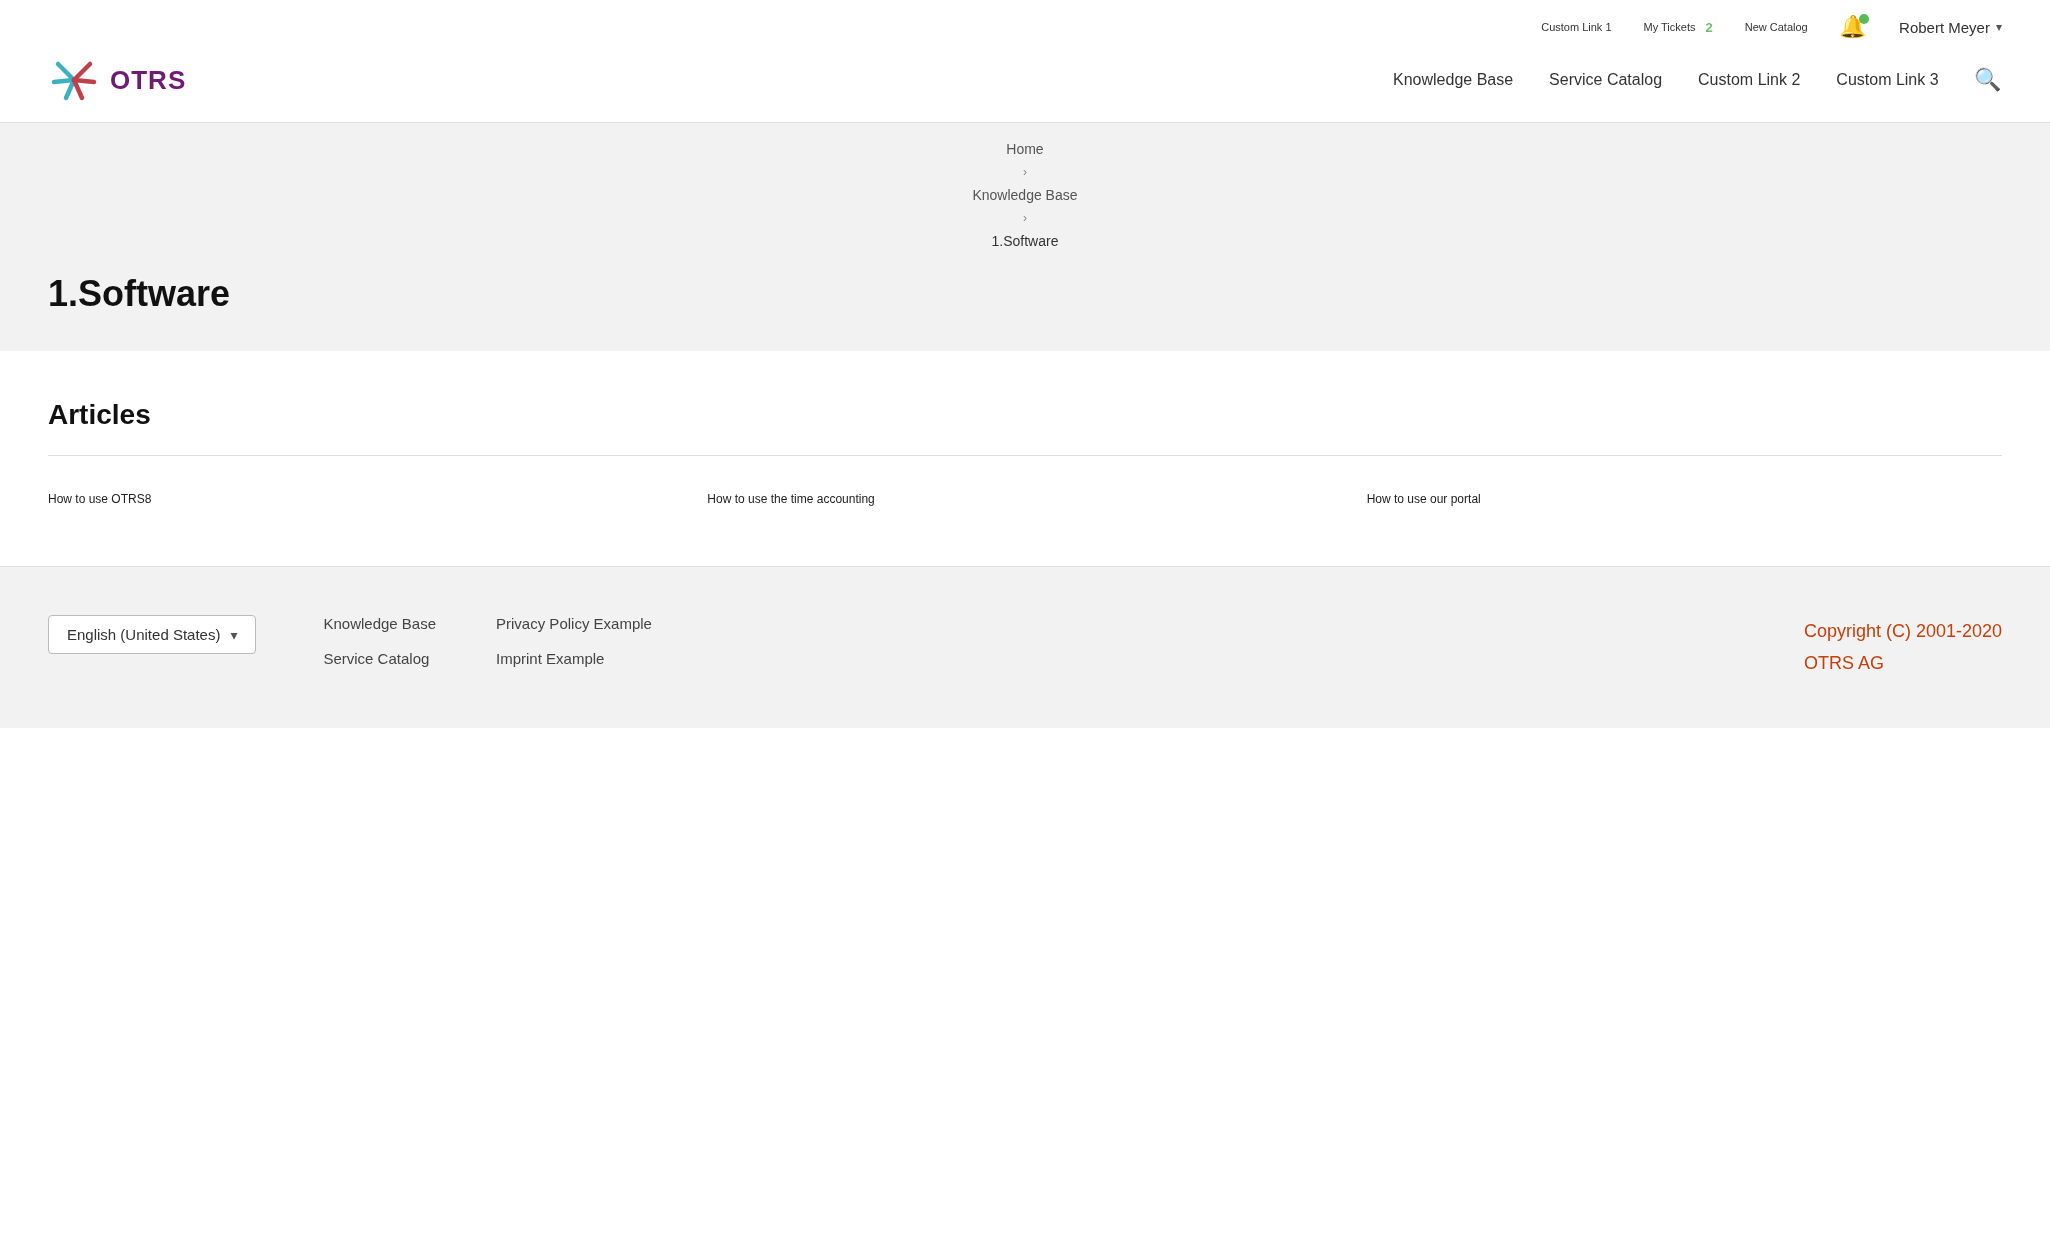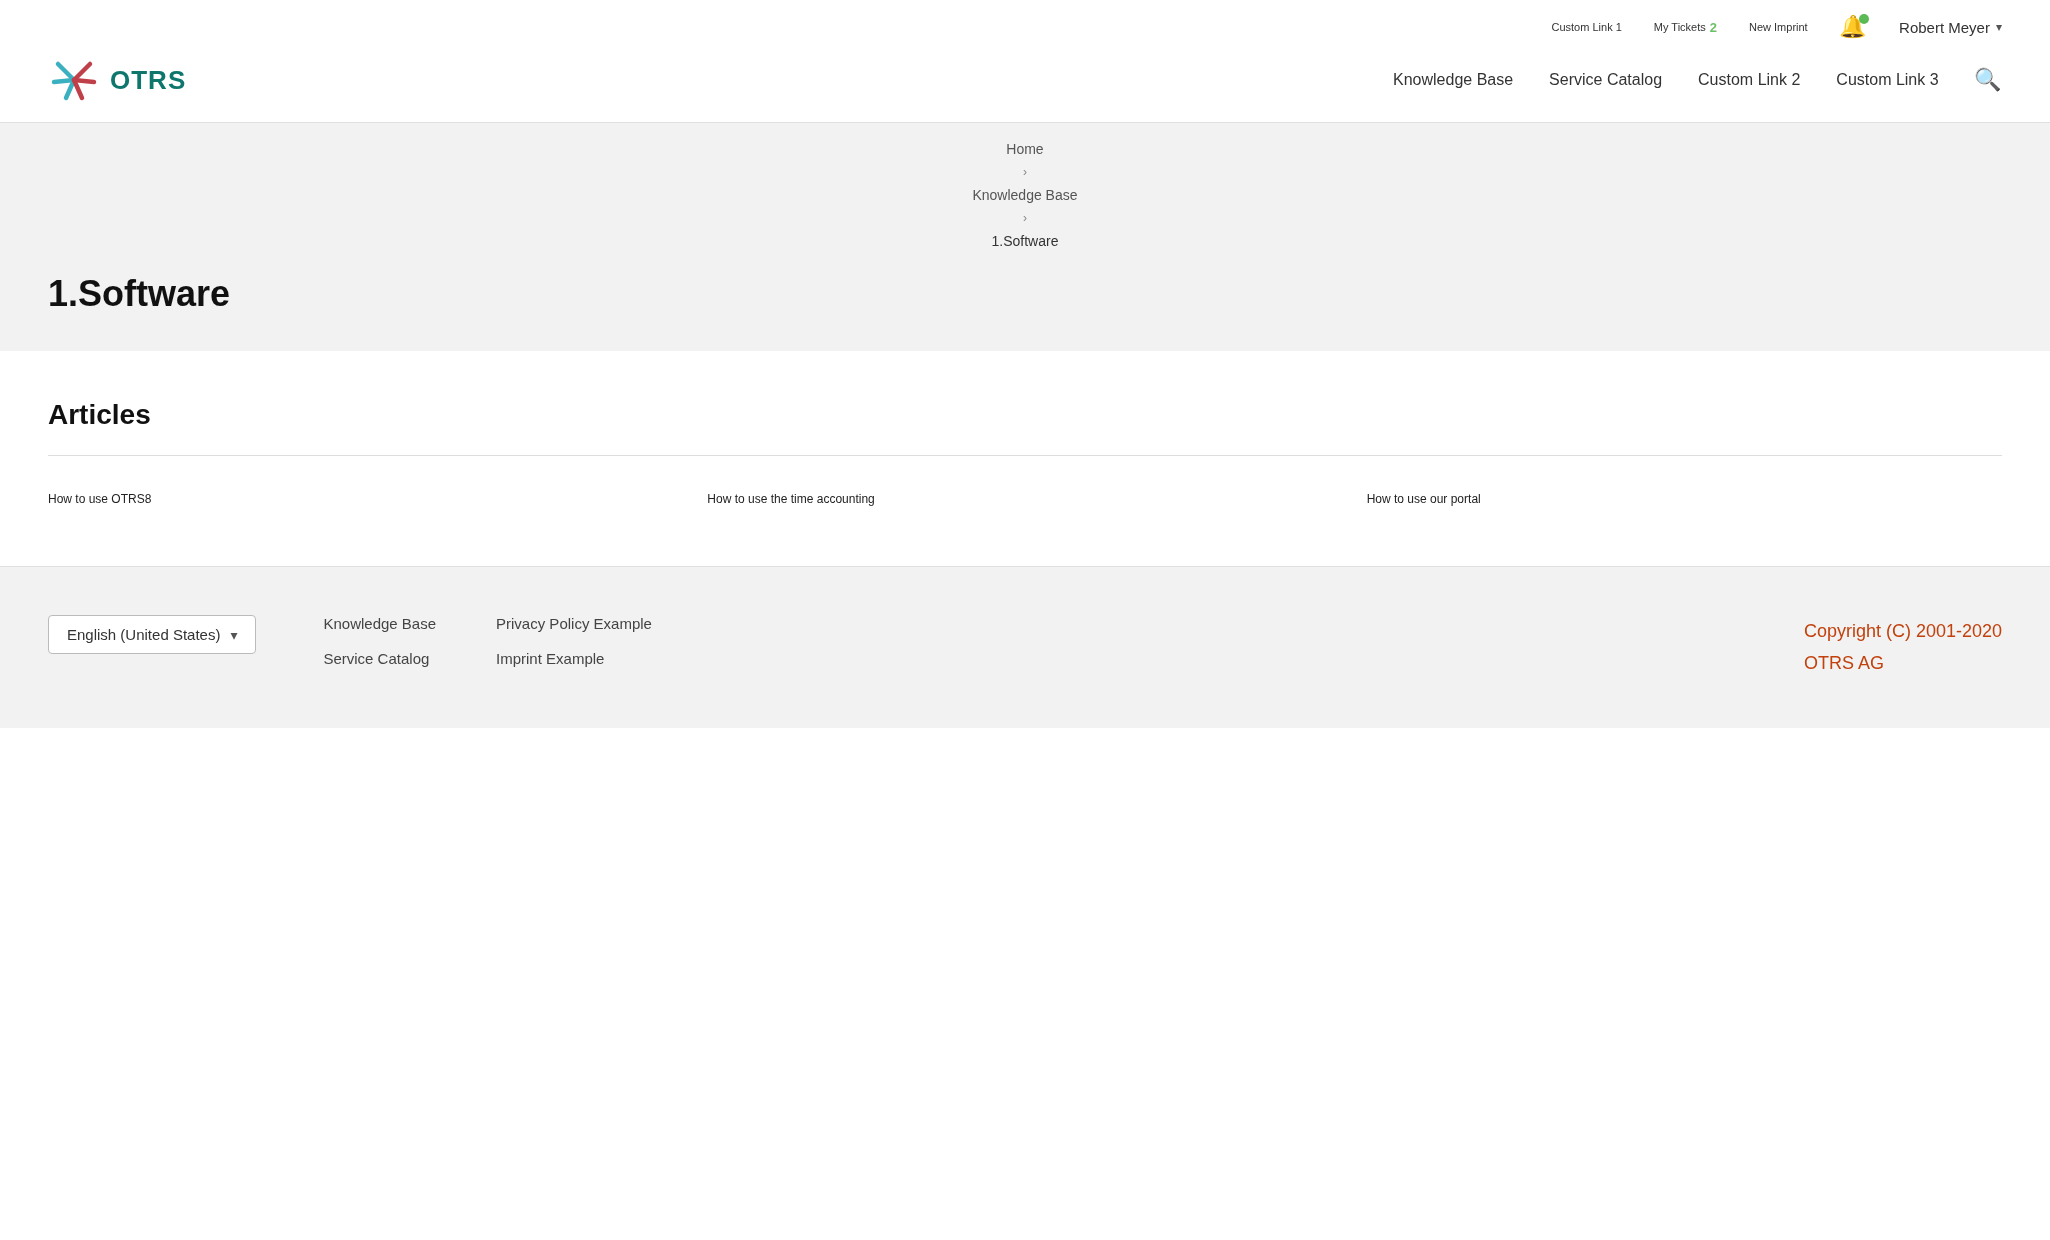--- a/index.html
+++ b/index.html
@@ -3,31 +3,31 @@
   <meta charset="utf-8">
   <style>
     * { margin: 0; padding: 0; box-sizing: border-box; }
     body { font-family: -apple-system, BlinkMacSystemFont, 'Segoe UI', Arial, sans-serif; background: #fff; color: #222; font-size: 16px; }
 
     
     .header { border-bottom: 1px solid #e0e0e0; }
     .header-top { display: flex; align-items: center; justify-content: flex-end; padding: 14px 48px; gap: 32px; }
     .header-top-links { display: flex; align-items: center; gap: 32px; }
     .header-top-link { text-decoration: none; color: #333; font-size: 11px; cursor: pointer; }
-    .my-tickets-wrap { display: flex; align-items: center; gap: 4px; }
+    .my-tickets-wrap { display: flex; align-items: center; gap: 10px; }
     .badge { color: #6dbf67; font-size: 13px; font-weight: 600; }
     .notification-wrap { display: flex; align-items: center; position: relative; cursor: pointer; }
     .bell-icon { font-size: 22px; color: #444; }
     .notification-dot { width: 10px; height: 10px; background: #5cba56; border-radius: 50%; position: absolute; top: 0; right: -2px; }
     .user-menu { display: flex; align-items: center; gap: 6px; cursor: pointer; color: #333; font-size: 15px; }
     .chevron-down { font-size: 12px; color: #555; }
 
     .header-nav { display: flex; align-items: center; justify-content: space-between; padding: 0 48px 16px; }
     .logo-wrap { display: flex; align-items: center; gap: 10px; cursor: pointer; }
-    .logo-text { font-size: 26px; font-weight: 700; color: #0f766e; letter-spacing: 1px; }
+    .logo-text { font-size: 26px; font-weight: 700; color: #701a75; letter-spacing: 1px; }
     .nav-links { display: flex; align-items: center; gap: 36px; }
     .nav-link { text-decoration: none; color: #333; font-size: 16px; cursor: pointer; }
     .search-icon-btn { background: none; border: none; cursor: pointer; font-size: 22px; color: #333; }
 
     
     .breadcrumb-bar { background: #f2f2f2; padding: 18px 48px 14px; }
     .breadcrumb { display: flex; align-items: center; gap: 8px; font-size: 14px; color: #555; flex-direction: column; }
     .breadcrumb a { color: #555; text-decoration: none; cursor: pointer; }
     .breadcrumb-sep { color: #888; font-size: 12px; }
     .breadcrumb-current { color: #333; }
@@ -63,21 +63,21 @@
 
 <header class="header">
 
   <div class="header-top">
     <div class="header-top-links">
       <a class="header-top-link">Custom Link 1</a>
       <div class="my-tickets-wrap">
         <a class="header-top-link">My Tickets</a>
         <span class="badge">2</span>
       </div>
-      <a class="header-top-link">New Imprint</a>
+      <a class="header-top-link">New Catalog</a>
     </div>
     <div class="notification-wrap">
       <span class="bell-icon">🔔</span>
       <span class="notification-dot"></span>
     </div>
     <div class="user-menu">
       <span>Robert Meyer</span>
       <span class="chevron-down">▾</span>
     </div>
   </div>

